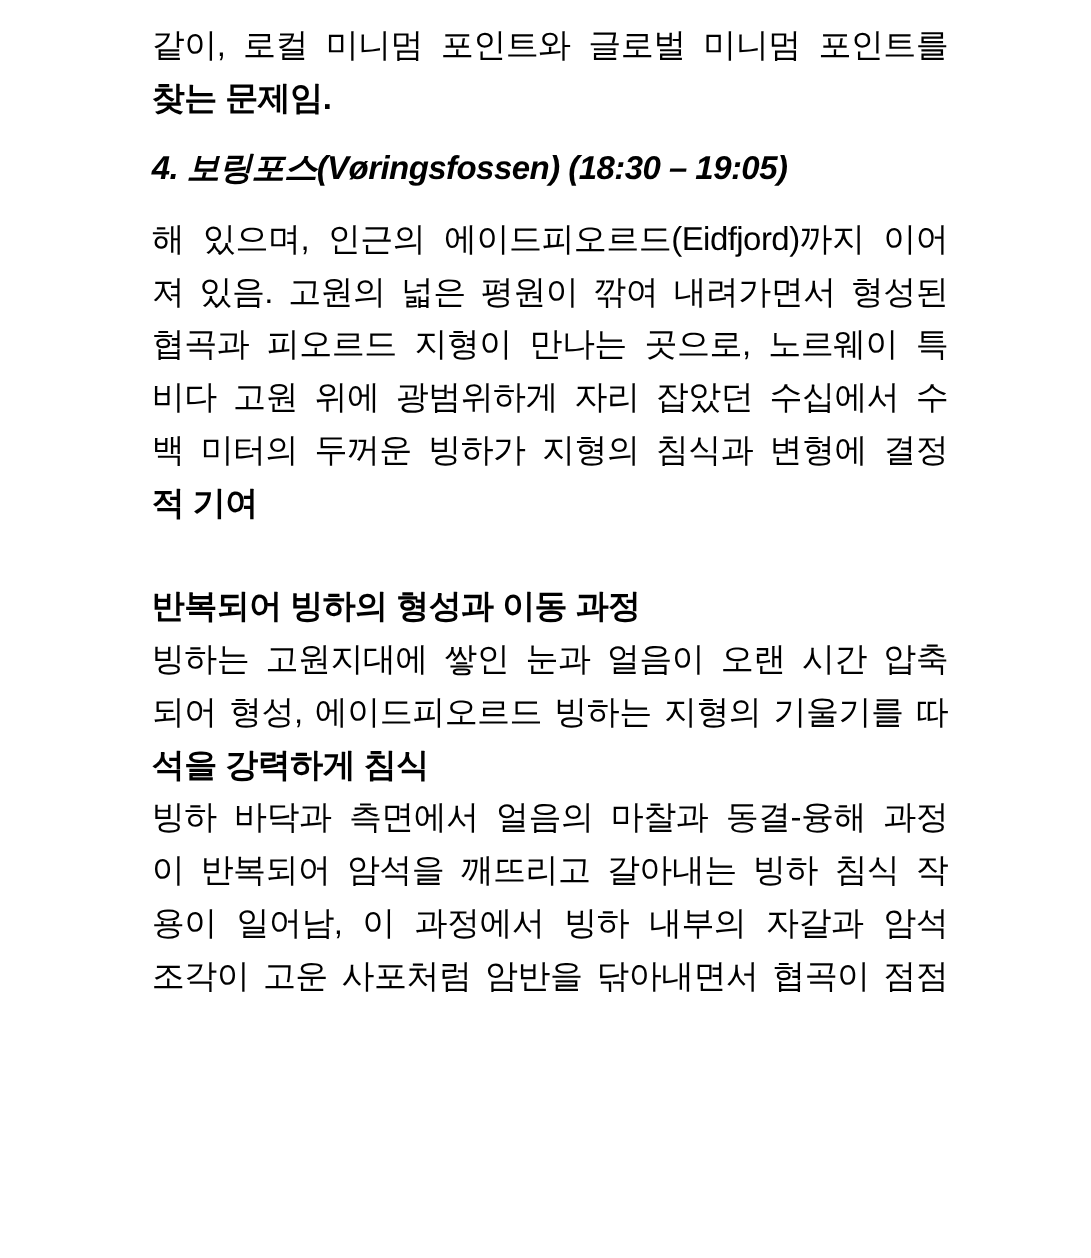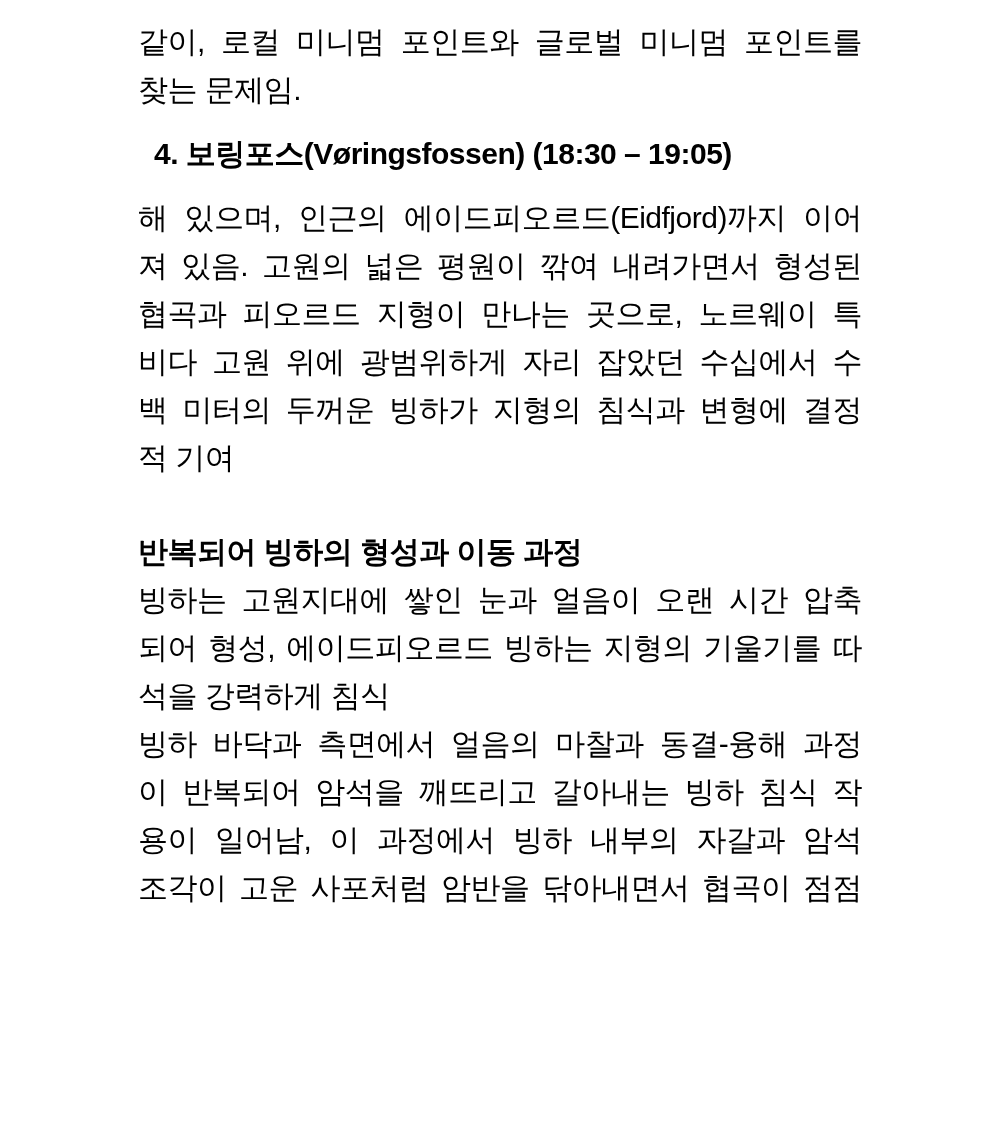--- a/index.html
+++ b/index.html
@@ -28,29 +28,30 @@
     line-height: 48px;
     letter-spacing: -0.5px;
     word-break: keep-all;
     text-align: justify;
     text-justify: inter-word;
     text-align-last: justify;
     -moz-text-align-last: justify;
   }
   .line.last {
     text-align-last: left;
+    font-weight: bold;
     -moz-text-align-last: left;
   }
   .heading .line,
   .subheading .line {
     font-weight: 700;
     text-align-last: left;
     -moz-text-align-last: left;
   }
-  .heading { margin: 16px 16px; }
+  .heading { margin: 16px 0; font-style: italic; }
   .spacer { height: 46px; }
 </style>
 </head>
 <body>
 
 <main class="page">
     <div class="para body">
       <div class="line">같이, 로컬 미니멈 포인트와 글로벌 미니멈 포인트를</div>
       <div class="line last">찾는 문제임.</div>
     </div>

